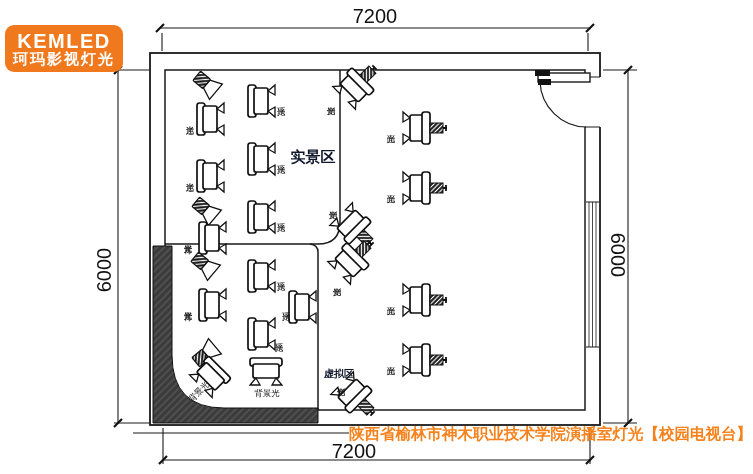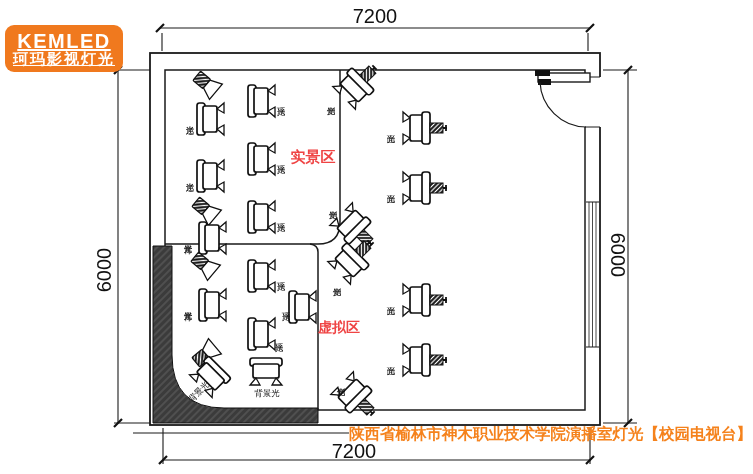--- a/index.html
+++ b/index.html
@@ -2,34 +2,34 @@
 <html><head>
 <meta charset="utf-8">
 <style>
   html,body{margin:0;padding:0;background:#fff;}
   #stage{position:relative;width:753px;height:474px;background:#fff;overflow:hidden;
          font-family:"DejaVu Sans","Liberation Sans",sans-serif;}
   #plan-svg{position:absolute;left:0;top:0;}
   
   #logo{position:absolute;left:5px;top:25px;width:118px;height:47px;background:#F0791E;
         border-radius:9px;color:#fff;display:flex;flex-direction:column;align-items:center;
-        justify-content:center;gap:1px;text-decoration:underline;}
+        justify-content:center;gap:1px;}
   #logo .brand{font-size:20px;font-weight:700;letter-spacing:1.5px;line-height:1;
                font-family:"Liberation Sans",sans-serif;}
   #logo .sub{font-size:15px;font-weight:700;letter-spacing:2px;line-height:1;}
   
   .dim{position:absolute;font-size:20px;color:#111;transform:translate(-50%,-50%);
        font-family:"Liberation Sans",sans-serif;white-space:nowrap;}
   .dim.rot-l{transform:translate(-50%,-50%) rotate(-90deg);}
   .dim.rot-r{transform:translate(-50%,-50%) rotate(90deg);}
   
   .zone{position:absolute;font-family:Liberation Mono, monospace;font-weight:700;
-        color:#ef4444;transform:translate(-50%,-50%);white-space:nowrap;}
+        color:#0f172a;transform:translate(-50%,-50%);white-space:nowrap;}
   #zone-real{font-size:15px;}
-  #zone-virtual{font-size:14px;}
+  #zone-virtual{font-size:10px;margin-top:46px;}
   
   .flabel{position:absolute;font-size:8.5px;color:#111;line-height:1.05;white-space:nowrap;
           transform:translate(-50%,-50%);}
   .flabel.m-v{writing-mode:vertical-rl;text-orientation:upright;}
   .flabel.m-d{transform:translate(-50%,-50%) rotate(-45deg);}
   
   #caption{position:absolute;left:349px;top:424px;font-size:15.5px;font-weight:700;
            color:#F5821C;white-space:nowrap;}
 </style>
 </head>

